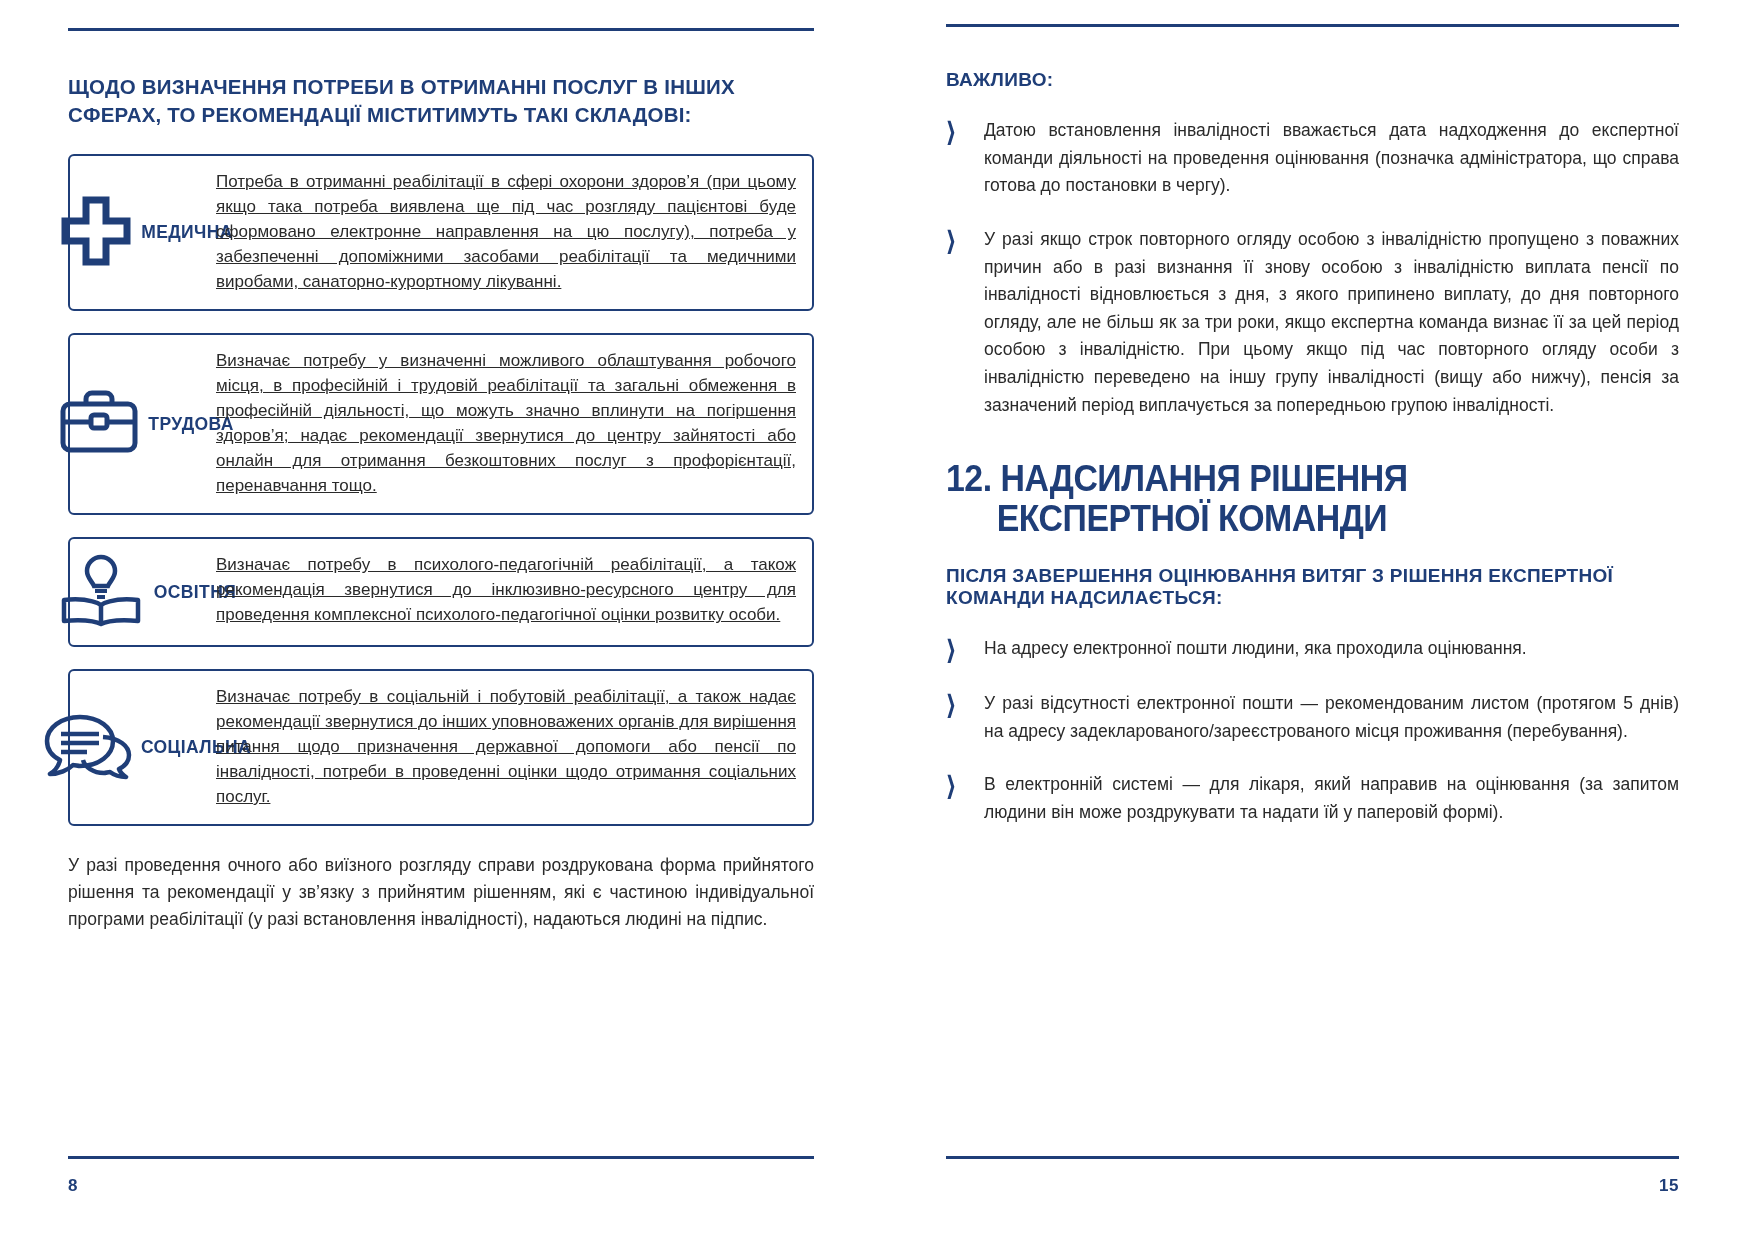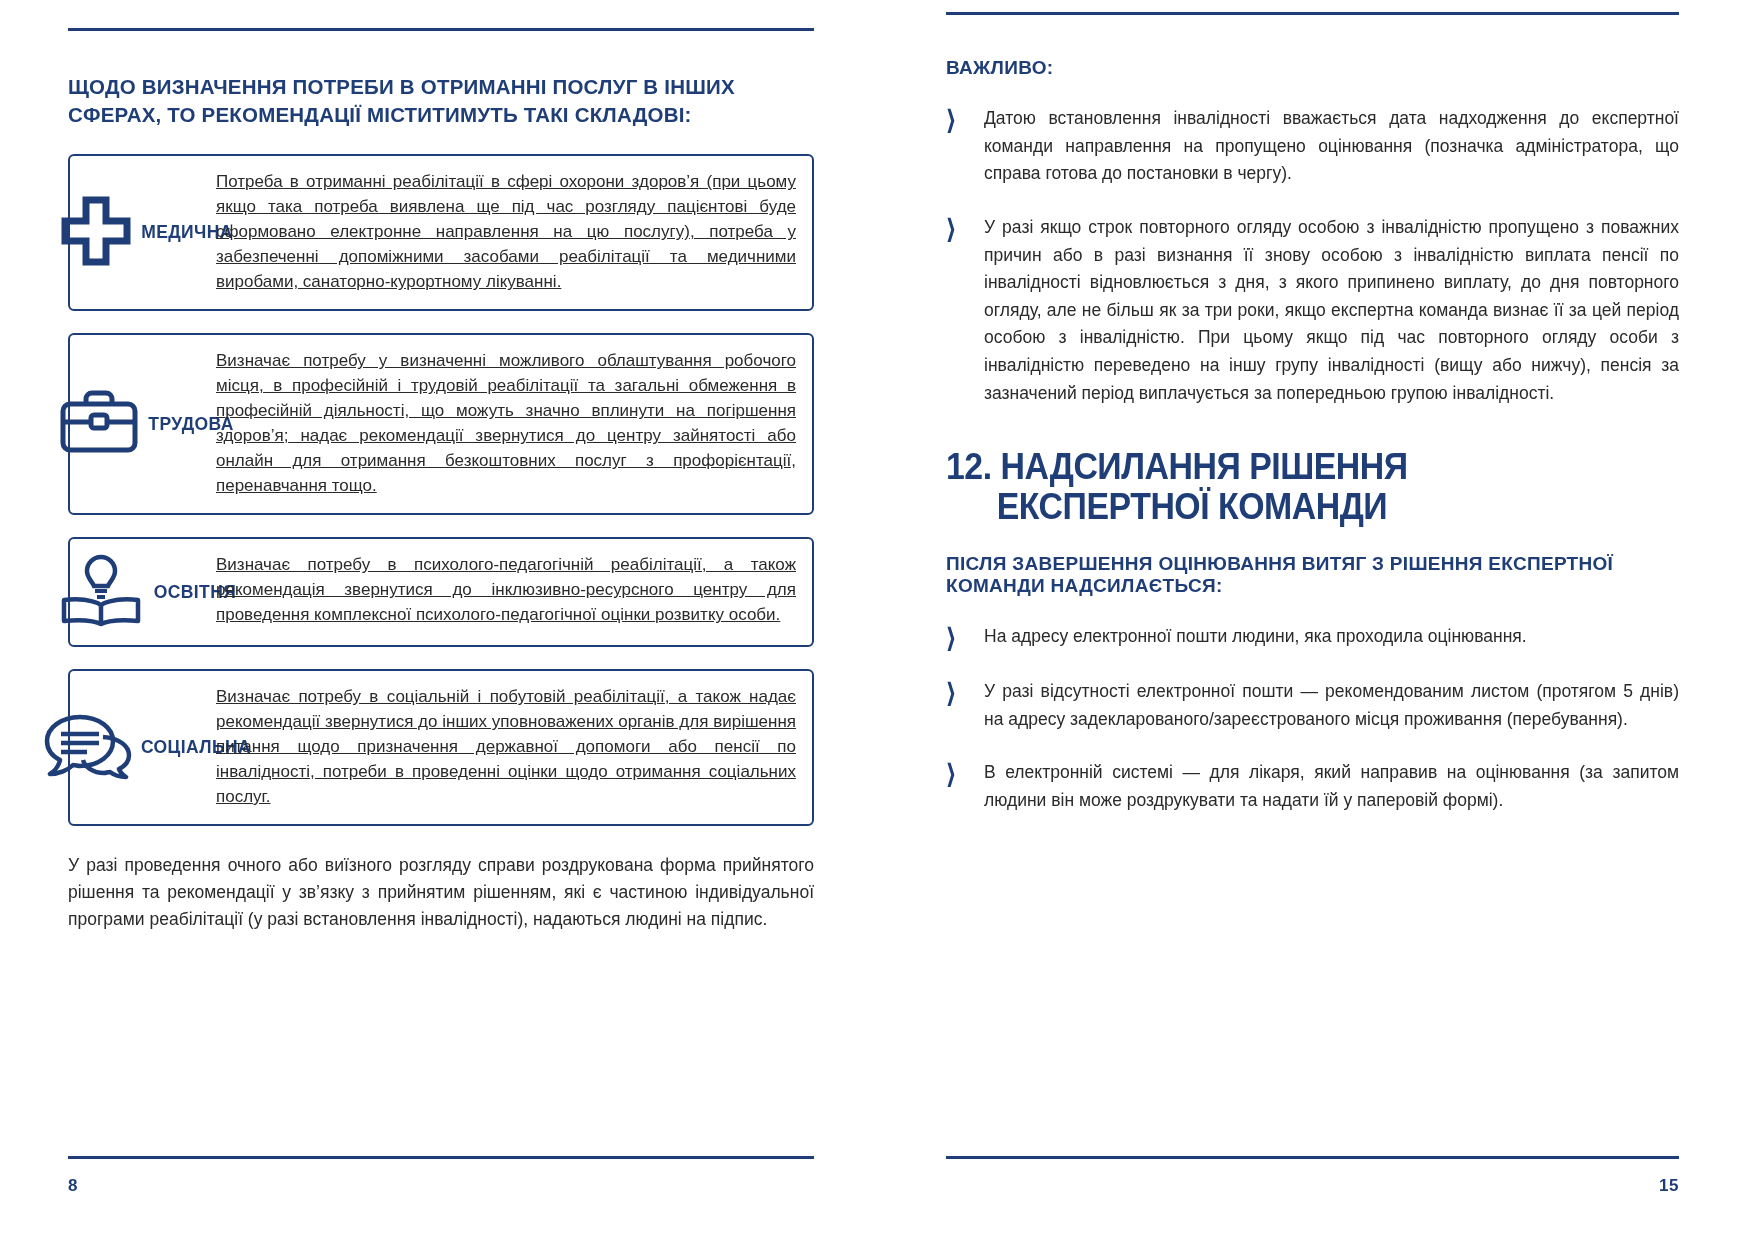--- a/index.html
+++ b/index.html
@@ -25,21 +25,21 @@
     position: relative;
     box-sizing: border-box;
     height: 1241px;
   }
   .page-left {
     width: 874px;
     padding: 28px 60px 0 68px;
   }
   .page-right {
     width: 875px;
-    padding: 12px 70px 0 72px;
+    padding: 24px 70px 0 72px;
   }
   .rule-top {
     border-top: 3px solid #1f3e78;
     width: 100%;
     margin-bottom: 42px;
   }
   .rule-bottom {
     position: absolute;
     left: 68px;
     right: 60px;
@@ -238,21 +238,21 @@
   </div>
 
   <div class="page page-right">
     <div class="rule-top"></div>
 
     <div class="label-bold">ВАЖЛИВО:</div>
 
     <ul class="bullet-list">
       <li class="bullet-item">
         <span class="bullet-mark">⟩</span>
-        <span class="bullet-body">Датою встановлення інвалідності вважається дата надходження до експертної команди направлення на пропущено оцінювання (позначка адміністратора, що справа готова до постановки в чергу).</span>
+        <span class="bullet-body">Датою встановлення інвалідності вважається дата надходження до експертної команди діяльності на проведення оцінювання (позначка адміністратора, що справа готова до постановки в чергу).</span>
       </li>
       <li class="bullet-item">
         <span class="bullet-mark">⟩</span>
         <span class="bullet-body">У разі якщо строк повторного огляду особою з інвалідністю пропущено з поважних причин або в разі визнання її знову особою з інвалідністю виплата пенсії по інвалідності відновлюється з дня, з якого припинено виплату, до дня повторного огляду, але не більш як за три роки, якщо експертна команда визнає її за цей період особою з інвалідністю. При цьому якщо під час повторного огляду особи з інвалідністю переведено на іншу групу інвалідності (вищу або нижчу), пенсія за зазначений період виплачується за попередньою групою інвалідності.</span>
       </li>
     </ul>
 
     <h1 class="big-head">
       <span>12. НАДСИЛАННЯ РІШЕННЯ</span>
       <span class="l2">ЕКСПЕРТНОЇ КОМАНДИ</span>

